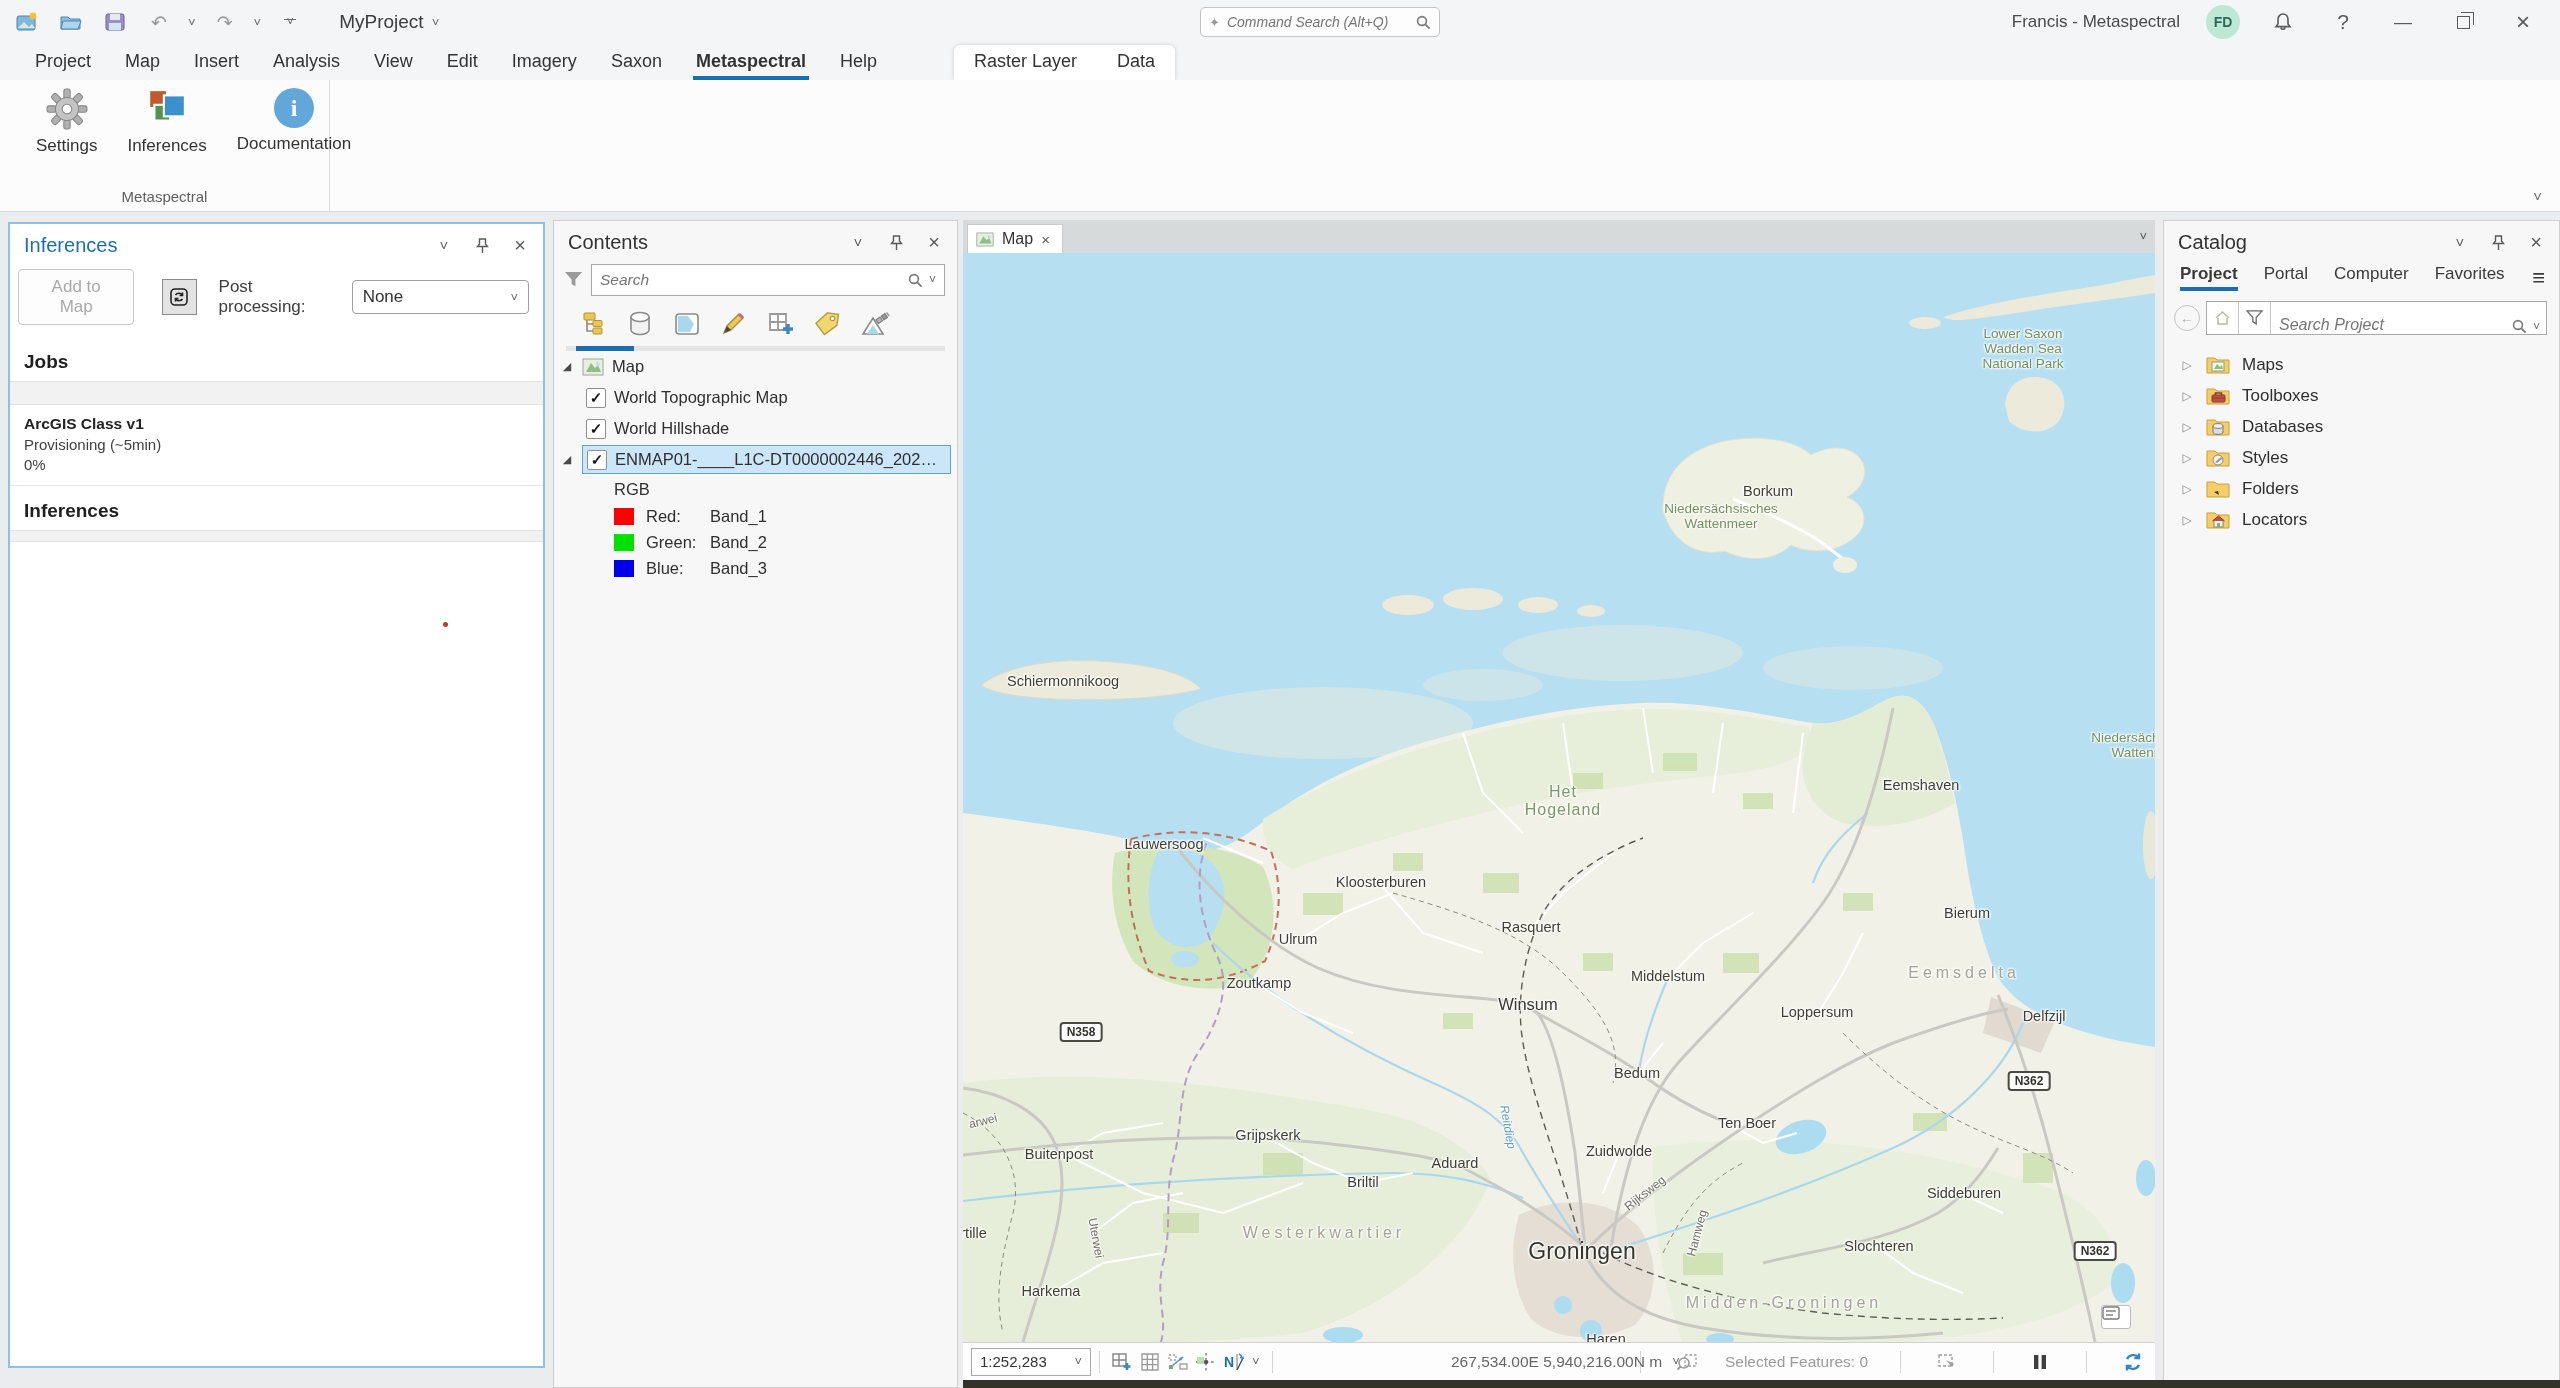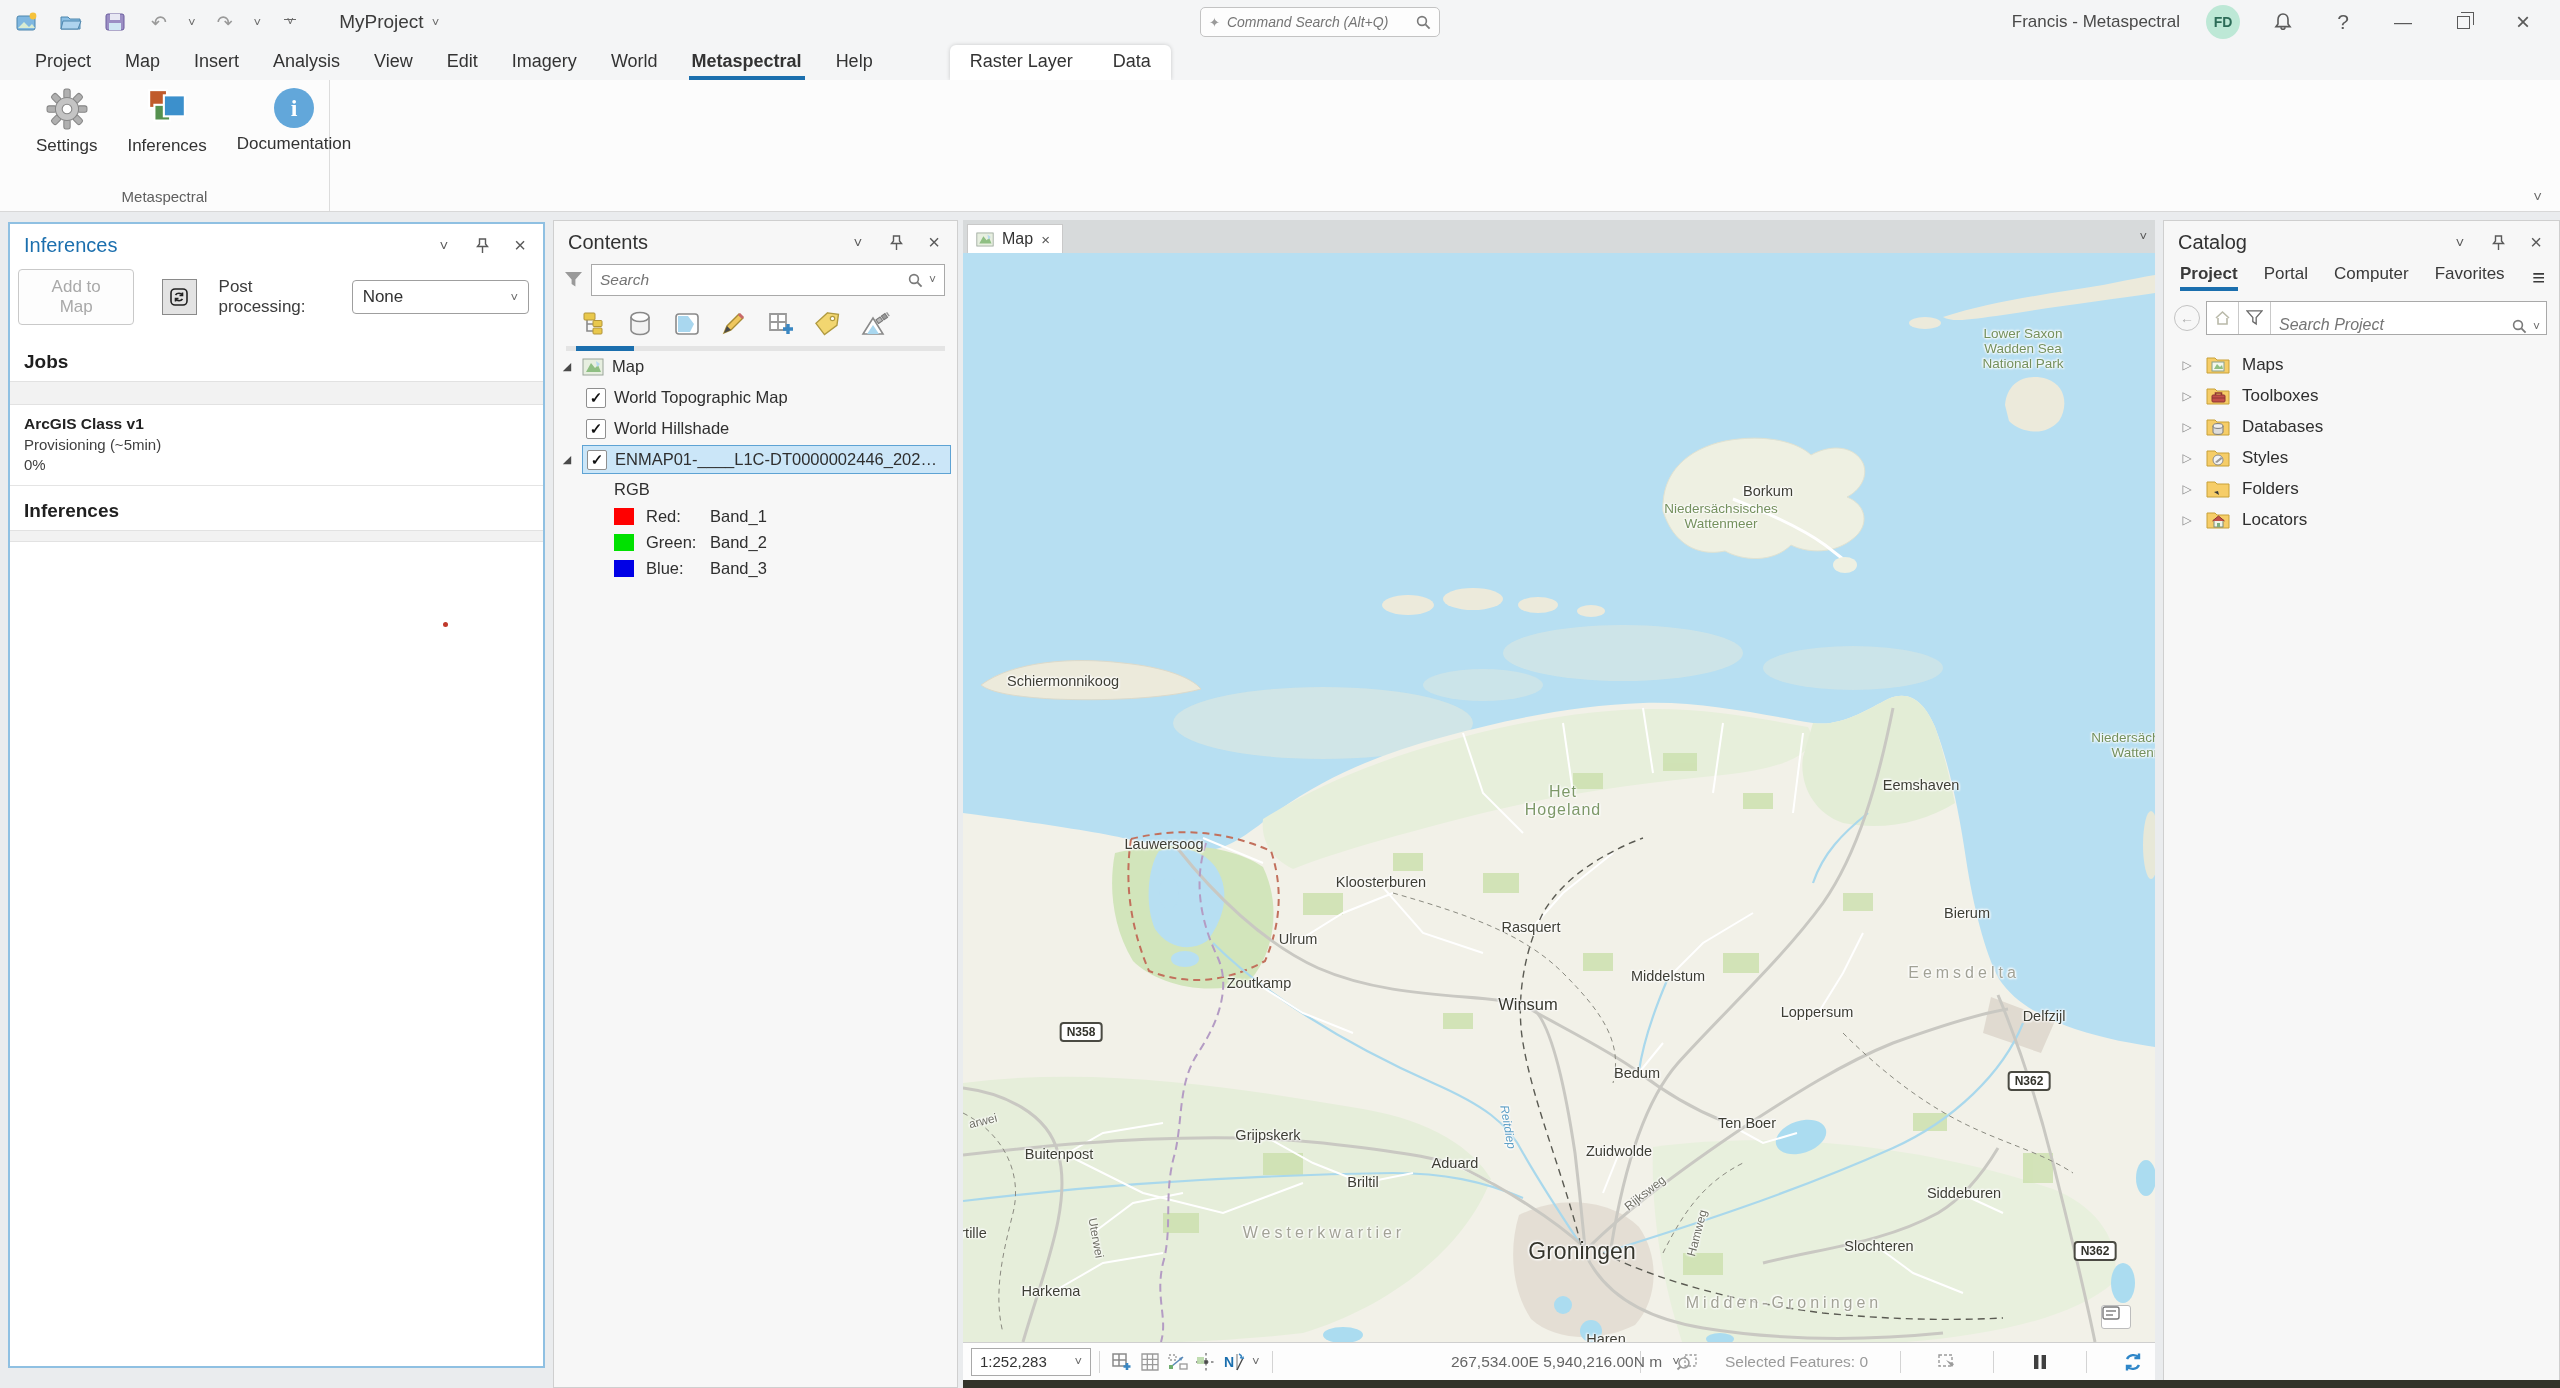--- a/index.html
+++ b/index.html
@@ -198,21 +198,21 @@
 
   <div id="ribbon-tabs">
     <span style="display: flex;">
         <span class="ribbon-tab">Project</span>
         <span class="ribbon-tab">Map</span>
         <span class="ribbon-tab">Insert</span>
         <span class="ribbon-tab">Analysis</span>
         <span class="ribbon-tab">View</span>
         <span class="ribbon-tab">Edit</span>
         <span class="ribbon-tab">Imagery</span>
-        <span class="ribbon-tab">World</span>
+        <span class="ribbon-tab">Saxon</span>
         <span class="ribbon-tab active">Metaspectral</span>
         <span class="ribbon-tab">Help</span>
       </span>
     <div class="ctx-group">
       <span class="ctx-tab">Raster Layer</span>
       <span class="ctx-tab">Data</span>
     </div>
   </div>
 
   <div id="ribbon-body">

